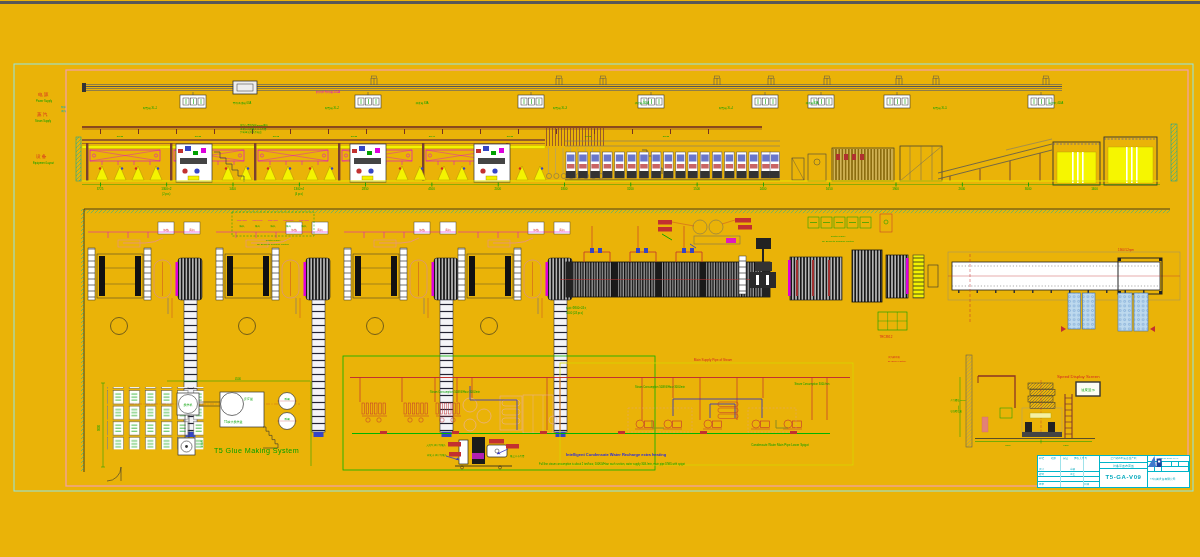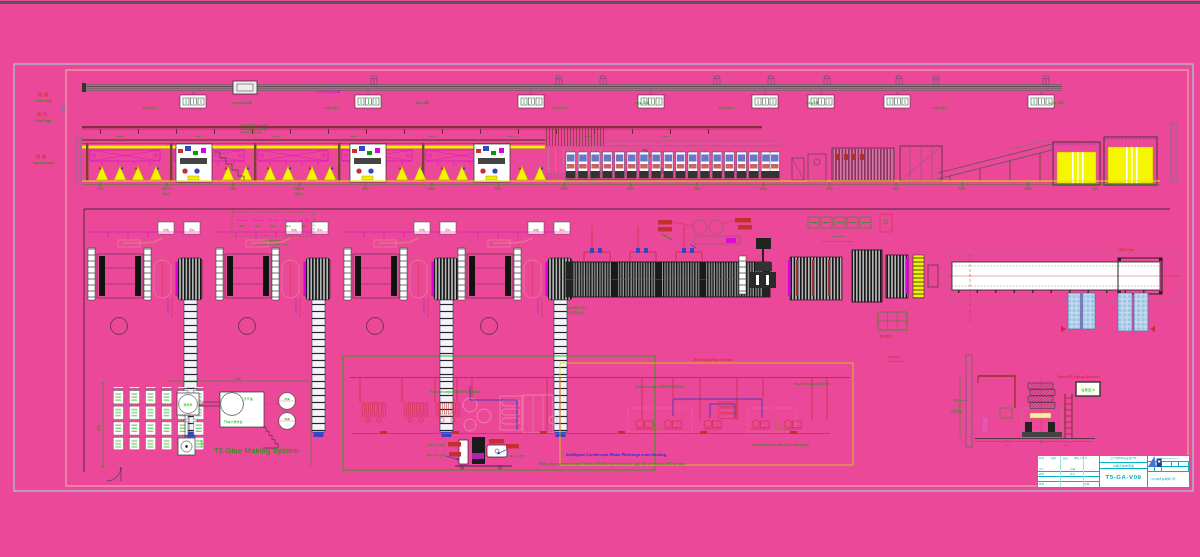--- a/index.html
+++ b/index.html
@@ -1,18 +1,18 @@
 <!DOCTYPE html>
 <html><head>
 <meta charset="utf-8">
 <style>
   html,body{margin:0;padding:0;background:#fff;}
   body{width:1200px;height:557px;position:relative;overflow:hidden;
        font-family:"Liberation Sans",sans-serif;}
-  #stage{position:absolute;inset:0;background:#ec4899;}
+  #stage{position:absolute;inset:0;background:#eab308;}
   #topbar{position:absolute;left:0;top:1px;width:1200px;height:3px;background:#585858;}
   svg{position:absolute;left:0;top:0;}
   text{font-family:"Liberation Sans",sans-serif;}
   .tg{fill:#00a000;}
   .tm{fill:#dd00dd;}
   .tr{fill:#d42525;}
   .tc{fill:#00aac0;}
   .tb{fill:#2a2adc;}
   
   #titleblock{position:absolute;left:1037px;top:455px;width:151px;height:31px;

